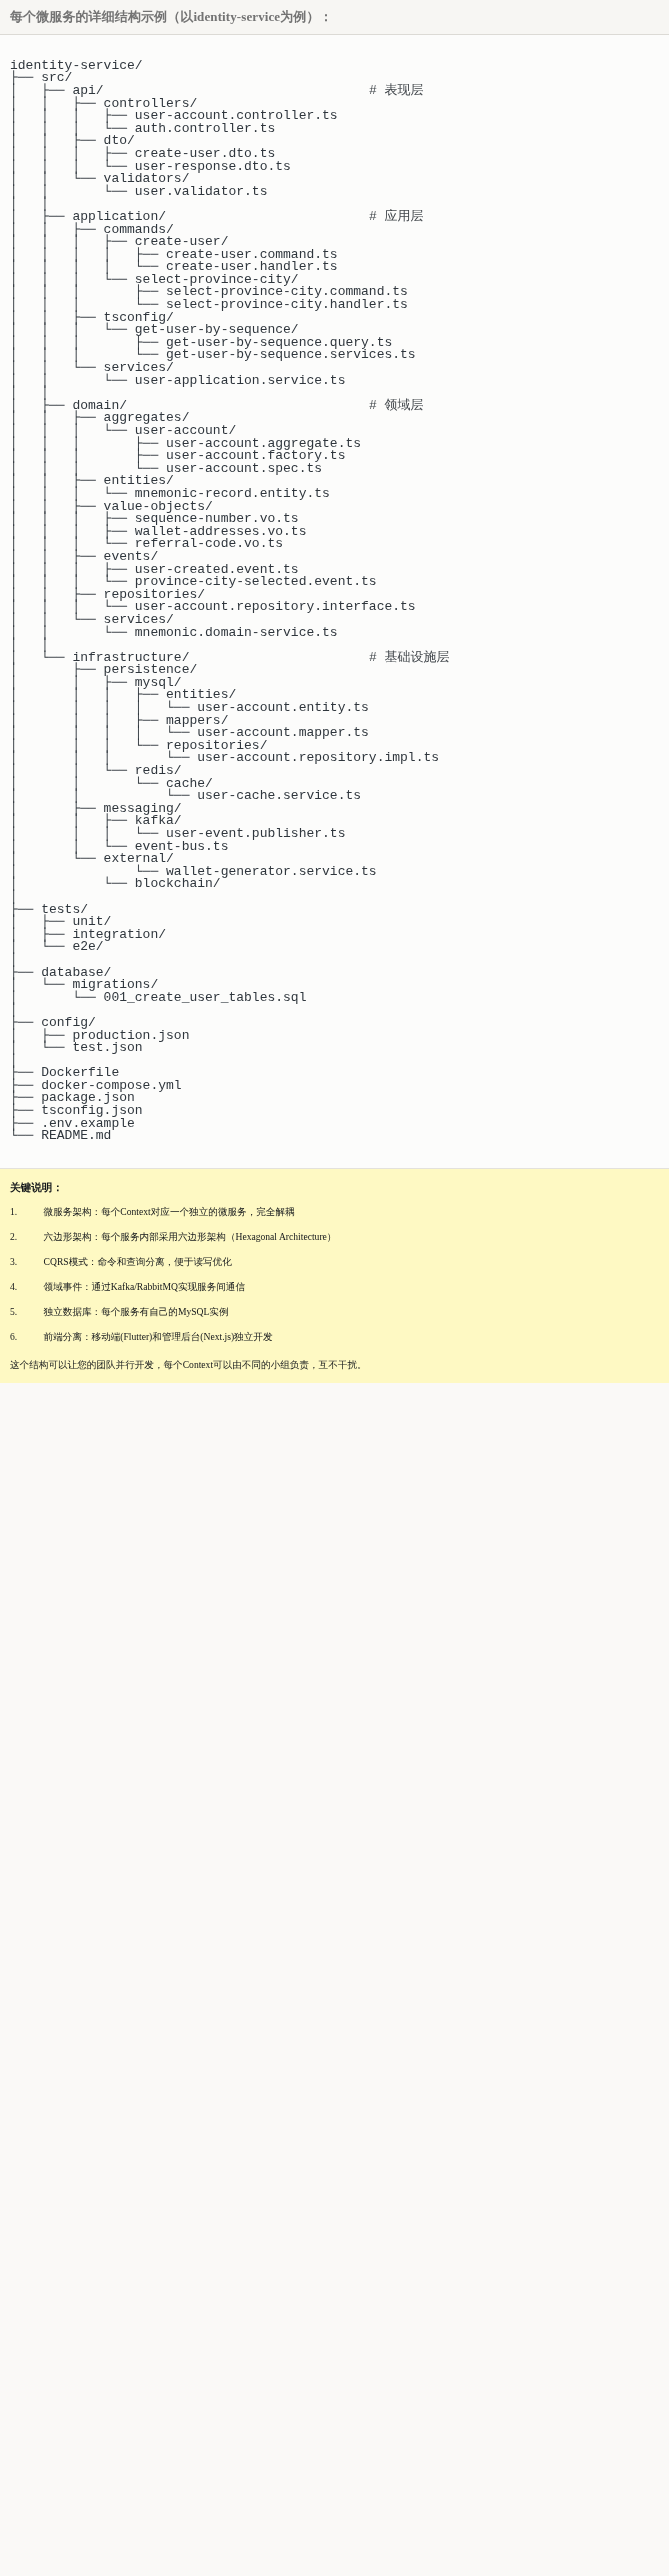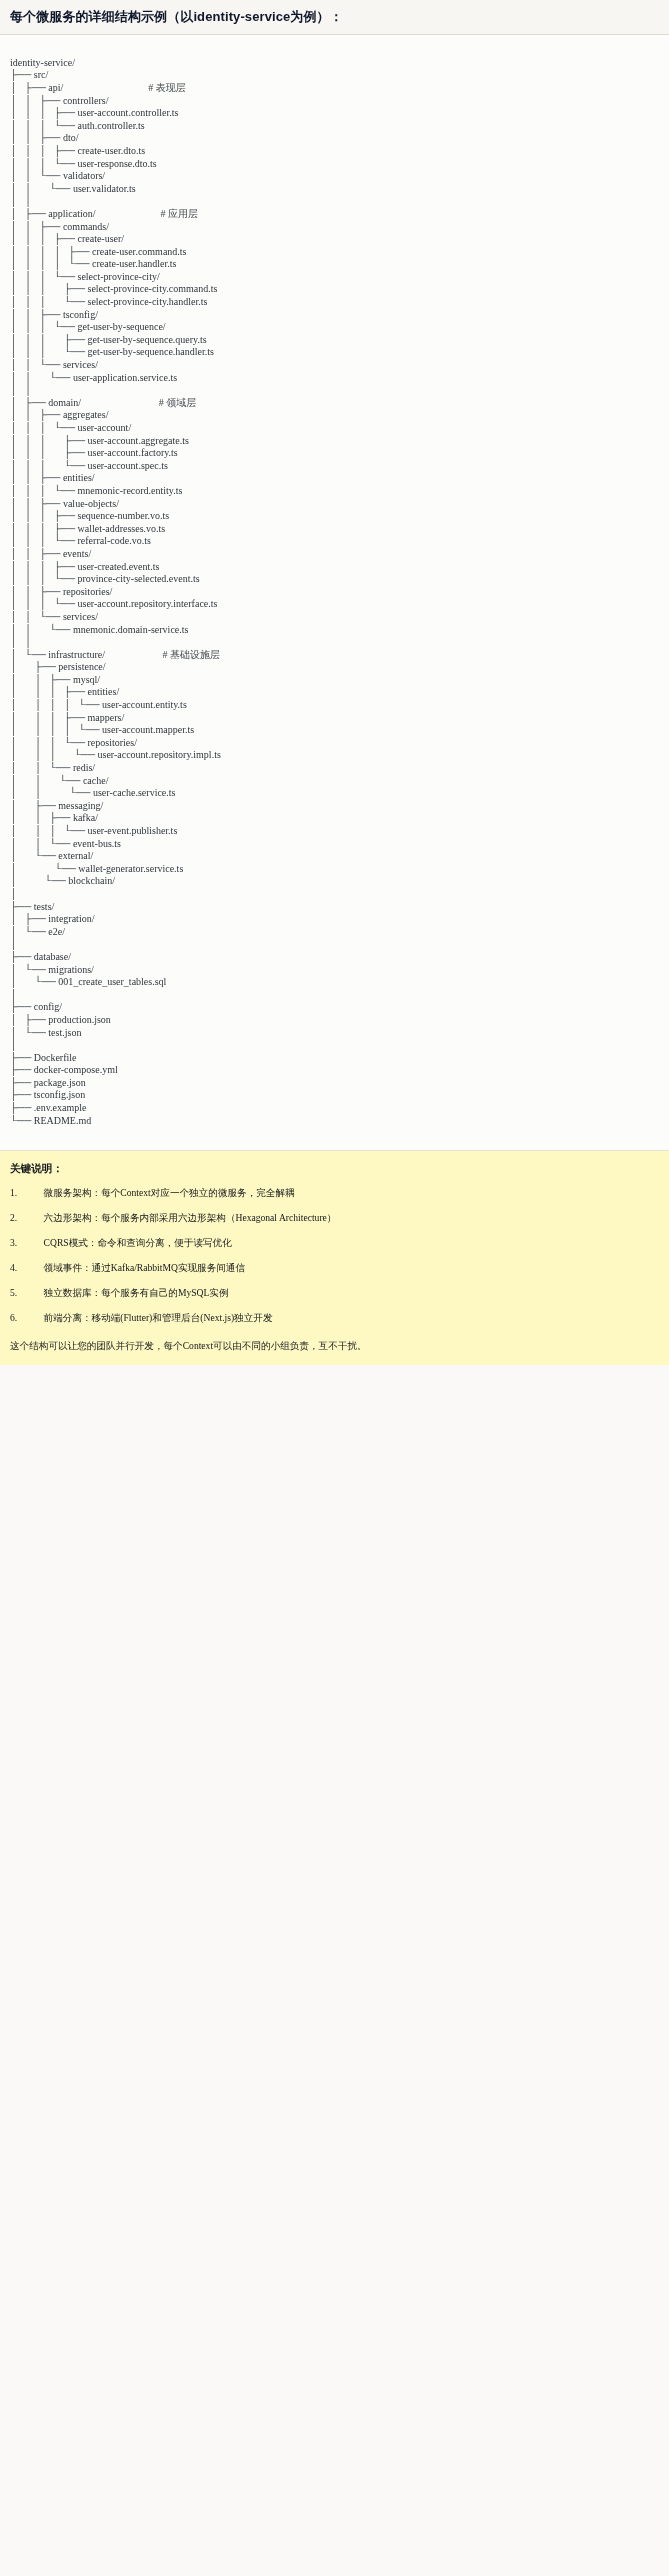--- a/index.html
+++ b/index.html
@@ -20,37 +20,37 @@
     position: relative;
   }
 
   
   .doc-header {
     padding: 8.8px 10px 8.8px 10px;
     background: #f7f6f3;
     border-bottom: 0.6px solid #dcdad5;
   }
   .doc-title {
-    font-family: Liberation Sans, sans-serif;
+    font-family: Liberation Serif, serif;
     font-weight: bold;
     font-size: 13px;
     line-height: 1.3;
-    color: #0f172a;
+    color: #737373;
     letter-spacing: 0.1px;
   }
 
   
   .tree-block {
     background: #fcfcfb;
     padding: 11.3px 10px 12.5px 10px;
     border-bottom: 0.6px solid #e3e1dc;
   }
   .tree {
-    font-family: Liberation Serif, serif;
-    font-size: 10px;
+    font-family: Liberation Mono, monospace;
+    font-size: 13px;
     line-height: 12.6px;
     color: #2f363d;
     white-space: pre;
     tab-size: 4;
   }
   .tree-line {
     white-space: pre;
     display: block;
     height: 12.6px;
   }
@@ -124,21 +124,21 @@
 </span><span class="tree-line"><span>│   │   ├── commands/</span>
 </span><span class="tree-line"><span>│   │   │   ├── create-user/</span>
 </span><span class="tree-line"><span>│   │   │   │   ├── create-user.command.ts</span>
 </span><span class="tree-line"><span>│   │   │   │   └── create-user.handler.ts</span>
 </span><span class="tree-line"><span>│   │   │   └── select-province-city/</span>
 </span><span class="tree-line"><span>│   │   │       ├── select-province-city.command.ts</span>
 </span><span class="tree-line"><span>│   │   │       └── select-province-city.handler.ts</span>
 </span><span class="tree-line"><span>│   │   ├── tsconfig/</span>
 </span><span class="tree-line"><span>│   │   │   └── get-user-by-sequence/</span>
 </span><span class="tree-line"><span>│   │   │       ├── get-user-by-sequence.query.ts</span>
-</span><span class="tree-line"><span>│   │   │       └── get-user-by-sequence.handler.ts</span>
+</span><span class="tree-line"><span>│   │   │       └── get-user-by-sequence.services.ts</span>
 </span><span class="tree-line"><span>│   │   └── services/</span>
 </span><span class="tree-line"><span>│   │       └── user-application.service.ts</span>
 </span><span class="tree-line"><span>│   │</span>
 </span><span class="tree-line"><span>│   ├── domain/</span>                               <span class="cmt"># 领域层</span>
 </span><span class="tree-line"><span>│   │   ├── aggregates/</span>
 </span><span class="tree-line"><span>│   │   │   └── user-account/</span>
 </span><span class="tree-line"><span>│   │   │       ├── user-account.aggregate.ts</span>
 </span><span class="tree-line"><span>│   │   │       ├── user-account.factory.ts</span>
 </span><span class="tree-line"><span>│   │   │       └── user-account.spec.ts</span>
 </span><span class="tree-line"><span>│   │   ├── entities/</span>
@@ -169,20 +169,21 @@
 </span><span class="tree-line"><span>│       │           └── user-cache.service.ts</span>
 </span><span class="tree-line"><span>│       ├── messaging/</span>
 </span><span class="tree-line"><span>│       │   ├── kafka/</span>
 </span><span class="tree-line"><span>│       │   │   └── user-event.publisher.ts</span>
 </span><span class="tree-line"><span>│       │   └── event-bus.ts</span>
 </span><span class="tree-line"><span>│       └── external/</span>
 </span><span class="tree-line"><span>│               └── wallet-generator.service.ts</span>
 </span><span class="tree-line"><span>│           └── blockchain/</span>
 </span><span class="tree-line"><span>│</span>
 </span><span class="tree-line"><span>├── tests/</span>
+</span><span class="tree-line"><span>│   ├── unit/</span>
 </span><span class="tree-line"><span>│   ├── integration/</span>
 </span><span class="tree-line"><span>│   └── e2e/</span>
 </span><span class="tree-line"><span>│</span>
 </span><span class="tree-line"><span>├── database/</span>
 </span><span class="tree-line"><span>│   └── migrations/</span>
 </span><span class="tree-line"><span>│       └── 001_create_user_tables.sql</span>
 </span><span class="tree-line"><span>│</span>
 </span><span class="tree-line"><span>├── config/</span>
 </span><span class="tree-line"><span>│   ├── production.json</span>
 </span><span class="tree-line"><span>│   └── test.json</span>

